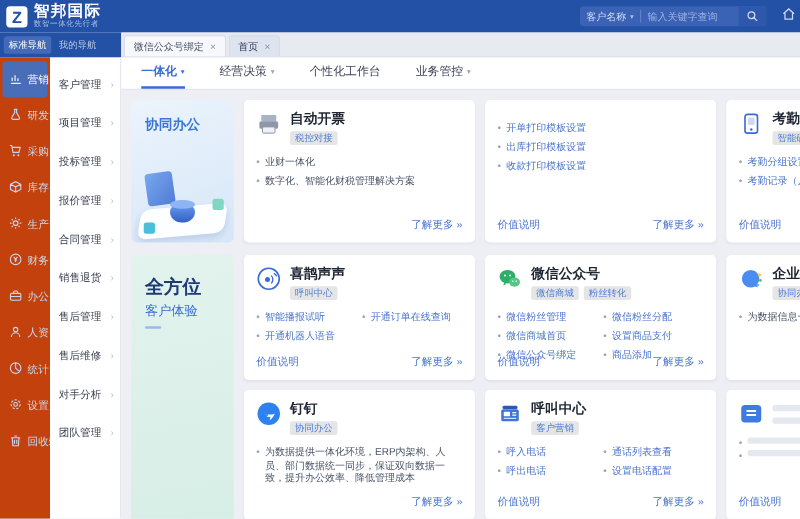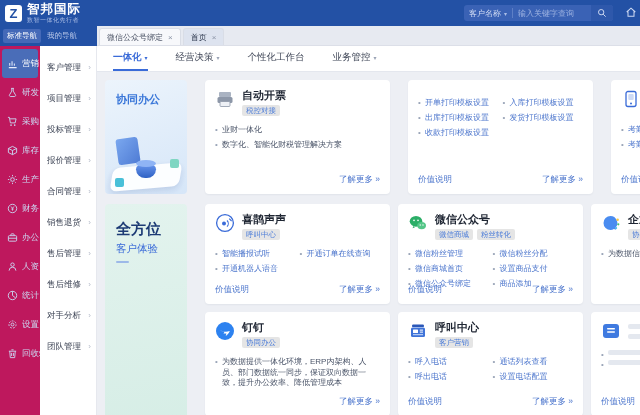--- a/index.html
+++ b/index.html
@@ -34,42 +34,42 @@
   .navtab.active { background:#4469b8; color:#fff; }
   .doctabs { flex:1; background:#e7eaf1; display:flex; align-items:flex-end; padding-left:2px; gap:2px; border-bottom:1px solid #dcdfe8; }
   .doctab { height:17px; display:flex; align-items:center; gap:5px; padding:0 7px; font-size:8px;
     border:1px solid #d9dde6; border-bottom:none; border-radius:3px 3px 0 0; cursor:pointer; background:#f7f8fb; color:#4a5264; }
   .doctab.active { background:#dde3ef; color:#2f3a50; }
   .doctab .close { font-size:8px; color:#8b94a6; cursor:pointer; }
 
   
   .app { display:flex; height:369px; }
 
-  .sidebar { width:40px; flex:none; background:#be185d; padding-top:3px; }
+  .sidebar { width:40px; flex:none; background:#c2410c; padding-top:3px; }
   .side-item { height:29px; display:flex; align-items:center; gap:4px; padding-left:5px; margin:0 2px; border-radius:3px; cursor:pointer; }
   .side-item.active { background:#4a6db8; }
   .side-item svg { flex:none; }
   .slabel { color:#ccd8f2; font-size:8.5px; white-space:nowrap; }
   .side-item.active .slabel { color:#fff; }
 
   .submenu { width:57px; flex:none; background:#fff; border-right:1px solid #e6e8ee; padding-top:6px; }
   .sub-item { height:31px; display:flex; align-items:center; justify-content:space-between; padding:0 5px 0 7px; cursor:pointer; }
   .sub-label { font-size:8.5px; color:#3c4354; white-space:nowrap; }
   .sub-chev { font-size:8px; color:#b4bac8; }
 
   .main { flex:1; min-width:0; display:flex; flex-direction:column; }
   .subnav { height:26px; background:#fff; border-bottom:1px solid #e4e7ee; display:flex; align-items:center; padding-left:16px; gap:28px; flex:none; }
   .sn-item { font-size:9.5px; color:#3e4楼556; color:#3e4556; height:100%; display:flex; align-items:center; gap:3px; border-bottom:2px solid transparent; cursor:pointer; }
   .sn-item .caret { font-size:6px; color:#9aa3b5; }
   .sn-item.active { color:#3a6bd8; border-bottom-color:#3a6bd8; font-weight:bold; }
   .sn-item.active .caret { color:#3a6bd8; }
 
   .content { padding:8px 0 0 8px; }
 
-  .section { display:flex; gap:18px; margin-bottom:10px; }
+  .section { display:flex; gap:8px; margin-bottom:10px; }
   .cards-col { display:flex; flex-direction:column; gap:8px; }
   .crow { display:flex; gap:8px; }
 
   .promo { width:82px; flex:none; border-radius:4px; position:relative; overflow:hidden; }
   .promo1 { height:114px; background:linear-gradient(160deg,#ecf4fc 0%,#d6e6f8 100%); }
   .promo2 { height:335px; background:linear-gradient(170deg,#e3f3ee 0%,#d0ebe2 100%); }
   .ptitle { margin:12px 0 0 11px; font-size:11px; font-weight:bold; color:#3a77d9; }
   .ptitle2a { margin:16px 0 0 11px; font-size:15px; font-weight:bold; color:#1d3b75; }
   .ptitle2b { margin:3px 0 0 11px; font-size:10.5px; color:#3a6bd8; }
   .pdash { width:13px; height:2px; background:#9db9e8; margin:5px 0 0 11px; border-radius:1px; }
@@ -335,24 +335,20 @@
           <a class="flink right">了解更多 »</a>
         </div>
 
         <div class="card">
           <div class="cols">
             <ul class="blist link">
               <li>开单打印模板设置</li>
               <li>出库打印模板设置</li>
               <li>收款打印模板设置</li>
             </ul>
-            <ul class="blist link">
-              <li>入库打印模板设置</li>
-              <li>发货打印模板设置</li>
-            </ul>
           </div>
           <a class="flink left">价值说明</a>
           <a class="flink right">了解更多 »</a>
         </div>
 
         <div class="card">
           <div class="card-head">
             <span class="cicon">
               <svg width="20" height="20" viewBox="0 0 20 20">
                   <rect x="5" y="2.5" width="10" height="15" rx="2" fill="#fff" stroke="#3a6bd8" stroke-width="1.3"></rect>

